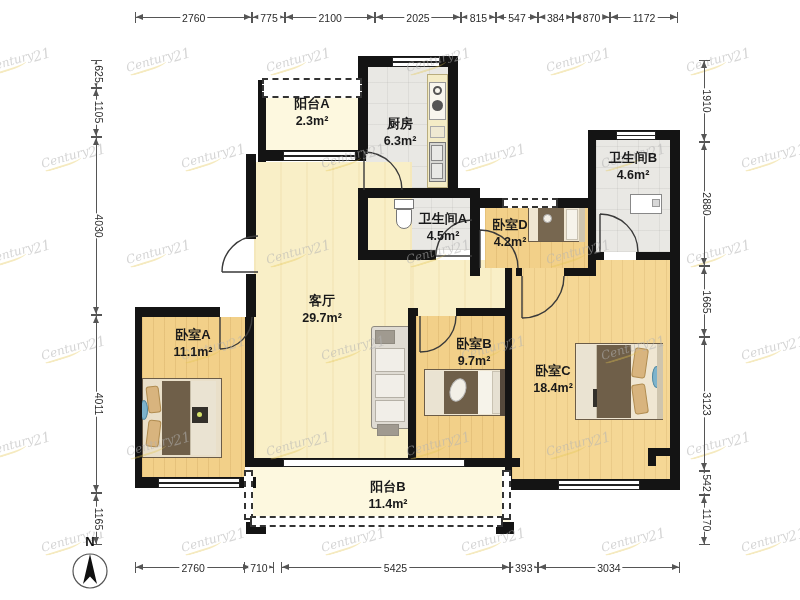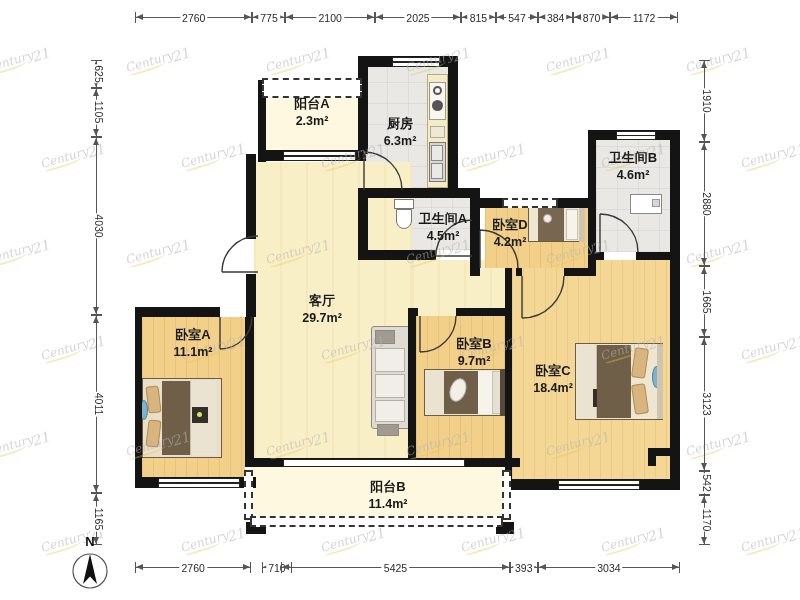--- a/index.html
+++ b/index.html
@@ -281,21 +281,21 @@
         <span class="lab" style="left: 50%; top: 1px; transform: translateX(-50%);">1172</span>
       </div>
       <div class="dimseg" style="left: 135px; top: 561px; width: 116.289px; height: 14px; position: absolute;">
         <div class="line" style="left: 0px; top: 6px; width: 116.289px; height: 1px; position: absolute;"></div>
         <div class="tick" style="left: 0px; top: 1px; width: 1px; height: 11px; position: absolute;"></div>
         <div class="tick" style="left: 115.289px; top: 1px; width: 1px; height: 11px; position: absolute;"></div>
         <div class="arr" style="left: 1px; top: 3px; width: 0px; height: 0px; position: absolute; border-top: 3px solid transparent; border-bottom: 3px solid transparent; border-right: 7px solid rgb(85, 85, 85);"></div>
         <div class="arr" style="left: 108.289px; top: 3px; width: 0px; height: 0px; position: absolute; border-top: 3px solid transparent; border-bottom: 3px solid transparent; border-left: 7px solid rgb(85, 85, 85);"></div>
         <span class="lab" style="left: 50%; top: 1px; transform: translateX(-50%);">2760</span>
       </div>
-      <div class="dimseg" style="left: 262px; top: 561px; width: 29.915px; height: 14px; position: absolute;">
+      <div class="dimseg" style="left: 244px; top: 561px; width: 29.915px; height: 14px; position: absolute;">
         <div class="line" style="left: 0px; top: 6px; width: 29.915px; height: 1px; position: absolute;"></div>
         <div class="tick" style="left: 0px; top: 1px; width: 1px; height: 11px; position: absolute;"></div>
         <div class="tick" style="left: 28.915px; top: 1px; width: 1px; height: 11px; position: absolute;"></div>
         <div class="arr" style="left: 1px; top: 3px; width: 0px; height: 0px; position: absolute; border-top: 3px solid transparent; border-bottom: 3px solid transparent; border-right: 7px solid rgb(85, 85, 85);"></div>
         <div class="arr" style="left: 21.915px; top: 3px; width: 0px; height: 0px; position: absolute; border-top: 3px solid transparent; border-bottom: 3px solid transparent; border-left: 7px solid rgb(85, 85, 85);"></div>
         <span class="lab" style="left: 50%; top: 1px; transform: translateX(-50%);">710</span>
       </div>
       <div class="dimseg" style="left: 281.204px; top: 561px; width: 228.576px; height: 14px; position: absolute;">
         <div class="line" style="left: 0px; top: 6px; width: 228.576px; height: 1px; position: absolute;"></div>
         <div class="tick" style="left: 0px; top: 1px; width: 1px; height: 11px; position: absolute;"></div>

